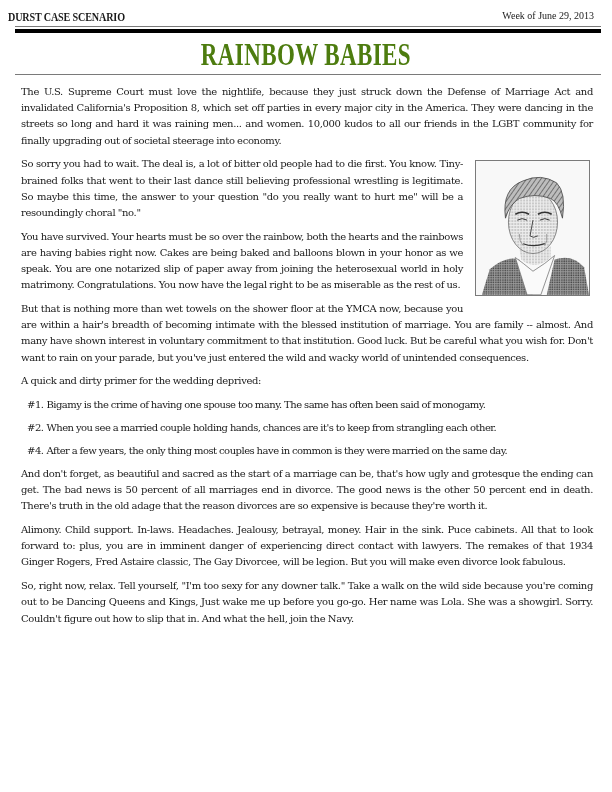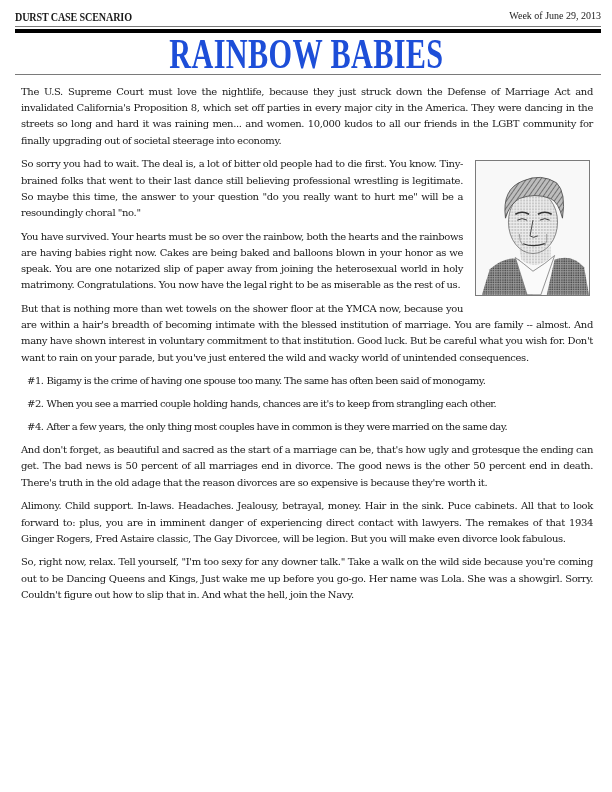--- a/index.html
+++ b/index.html
@@ -2,41 +2,41 @@
 <html><head>
   <meta charset="utf-8">
   <style>
     html, body { margin: 0; padding: 0; background: #ffffff; }
     body {
       width: 612px; height: 792px; position: relative; overflow: hidden;
       font-family: "DejaVu Serif", "Liberation Serif", serif;
       color: #1a1a1a;
     }
     .masthead {
-      position: absolute; left: 15px; top: 9px; width: 586px; height: 16px;
+      position: absolute; left: 8px; top: 9px; width: 586px; height: 16px;
     }
     .column-name {
       position: absolute; left: 0; top: 0;
       font-family: "Liberation Serif", serif; font-weight: bold;
       font-size: 13px; letter-spacing: -0.2px;
       transform: scaleX(0.78); transform-origin: left center;
       white-space: nowrap;
     }
     .issue-date {
       position: absolute; right: 0; top: 1px;
       font-family: "Liberation Serif", serif; font-size: 10px;
       white-space: nowrap;
     }
     .rule-thin-top { position: absolute; left: 15px; top: 26px; width: 586px; height: 1px; background: #7a7a7a; }
     .rule-thick { position: absolute; left: 15px; top: 29px; width: 586px; height: 4px; background: #000; }
     .rule-thin-bottom { position: absolute; left: 15px; top: 74px; width: 586px; height: 1px; background: #7a7a7a; }
     .headline {
       position: absolute; left: 0; top: 34px; width: 612px; text-align: center;
       font-family: "Liberation Serif", serif; font-weight: bold;
-      font-size: 42px; line-height: 40px; color: #1d4ed8;
+      font-size: 32px; line-height: 40px; color: #4d7c0f;
       letter-spacing: 0.5px;
     }
     .headline span { display: inline-block; transform: scaleX(0.72); transform-origin: center; }
     .article {
       position: absolute; left: 21px; top: 84px; width: 572px;
       font-family: "DejaVu Serif", serif;
       font-size: 10px; line-height: 16.2px;
       text-align: justify; letter-spacing: -0.35px; word-spacing: -0.3px;
     }
     .article p { margin: 0 0 7.5px 0; }
@@ -109,20 +109,21 @@
       <path d="M48 84 Q58 88 70 84" stroke="#333" stroke-width="1.3" fill="none"></path>
 
       <path d="M44 74 Q44 82 48 86" stroke="#777" stroke-width="0.7" fill="none"></path>
       <path d="M72 74 Q73 82 70 86" stroke="#777" stroke-width="0.7" fill="none"></path>
     </svg>
   </div>
 
   <p>So sorry you had to wait. The deal is, a lot of bitter old people had to die first. You know. Tiny-brained folks that went to their last dance still believing professional wrestling is legitimate. So maybe this time, the answer to your question "do you really want to hurt me" will be a resoundingly choral "no."</p>
   <p>You have survived. Your hearts must be so over the rainbow, both the hearts and the rainbows are having babies right now. Cakes are being baked and balloons blown in your honor as we speak. You are one notarized slip of paper away from joining the heterosexual world in holy matrimony. Congratulations. You now have the legal right to be as miserable as the rest of us.</p>
   <p>But that is nothing more than wet towels on the shower floor at the YMCA now, because you are within a hair's breadth of becoming intimate with the blessed institution of marriage. You are family -- almost. And many have shown interest in voluntary commitment to that institution. Good luck. But be careful what you wish for. Don't want to rain on your parade, but you've just entered the wild and wacky world of unintended consequences.</p>
+  <p style="text-align:left;">A quick and dirty primer for the wedding deprived:</p>
 
   <ul class="list">
     <li><span class="num">#1.</span><span>Bigamy is the crime of having one spouse too many. The same has often been said of monogamy.</span></li>
     <li><span class="num">#2.</span><span>When you see a married couple holding hands, chances are it's to keep from strangling each other.</span></li>
     <li><span class="num">#4.</span><span>After a few years, the only thing most couples have in common is they were married on the same day.</span></li>
   </ul>
 
   <p>And don't forget, as beautiful and sacred as the start of a marriage can be, that's how ugly and grotesque the ending can get. The bad news is 50 percent of all marriages end in divorce. The good news is the other 50 percent end in death. There's truth in the old adage that the reason divorces are so expensive is because they're worth it.</p>
   <p>Alimony. Child support. In-laws. Headaches. Jealousy, betrayal, money. Hair in the sink. Puce cabinets. All that to look forward to: plus, you are in imminent danger of experiencing direct contact with lawyers. The remakes of that 1934 Ginger Rogers, Fred Astaire classic, The Gay Divorcee, will be legion. But you will make even divorce look fabulous.</p>
   <p>So, right now, relax. Tell yourself, "I'm too sexy for any downer talk." Take a walk on the wild side because you're coming out to be Dancing Queens and Kings, Just wake me up before you go-go. Her name was Lola. She was a showgirl. Sorry. Couldn't figure out how to slip that in. And what the hell, join the Navy.</p>

